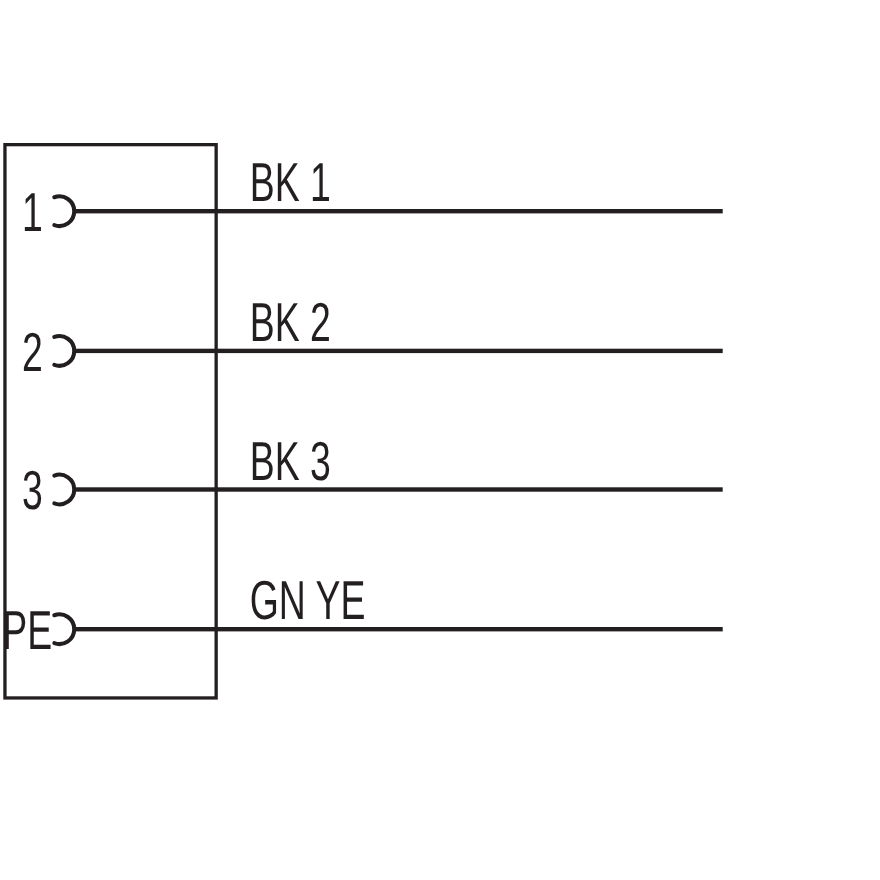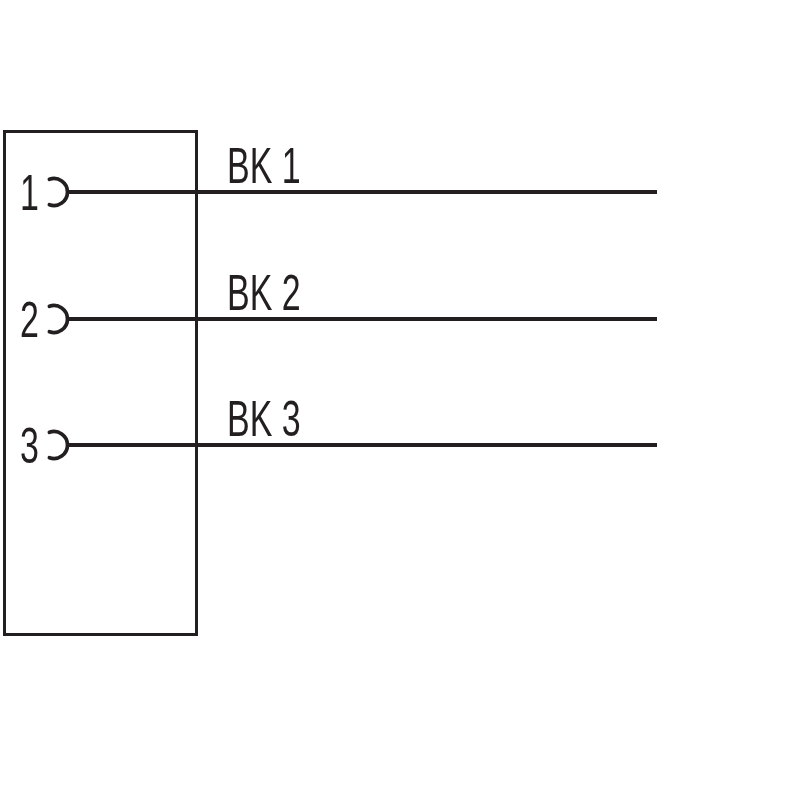--- a/index.html
+++ b/index.html
@@ -85,14 +85,22 @@
 
   <div class="row r3">
     <div class="pin-label pin-num">3</div>
     <svg class="arc" width="22" height="32" viewBox="0 0 22 32">
       <path d="M 1.38 3.31 A 13.5 13.5 0 1 1 1.38 28.69" fill="none" stroke="#231f20" stroke-width="3.7" stroke-linecap="round"></path>
     </svg>
     <div class="wire"></div>
     <div class="wire-label">BK 3</div>
   </div>
 
+  <div class="row r4">
+    <div class="pin-label pin-pe">PE</div>
+    <svg class="arc" width="22" height="32" viewBox="0 0 22 32">
+      <path d="M 1.38 3.31 A 13.5 13.5 0 1 1 1.38 28.69" fill="none" stroke="#231f20" stroke-width="3.7" stroke-linecap="round"></path>
+    </svg>
+    <div class="wire"></div>
+    <div class="wire-label">GN YE</div>
+  </div>
 
 </div>
 
 </body></html>

